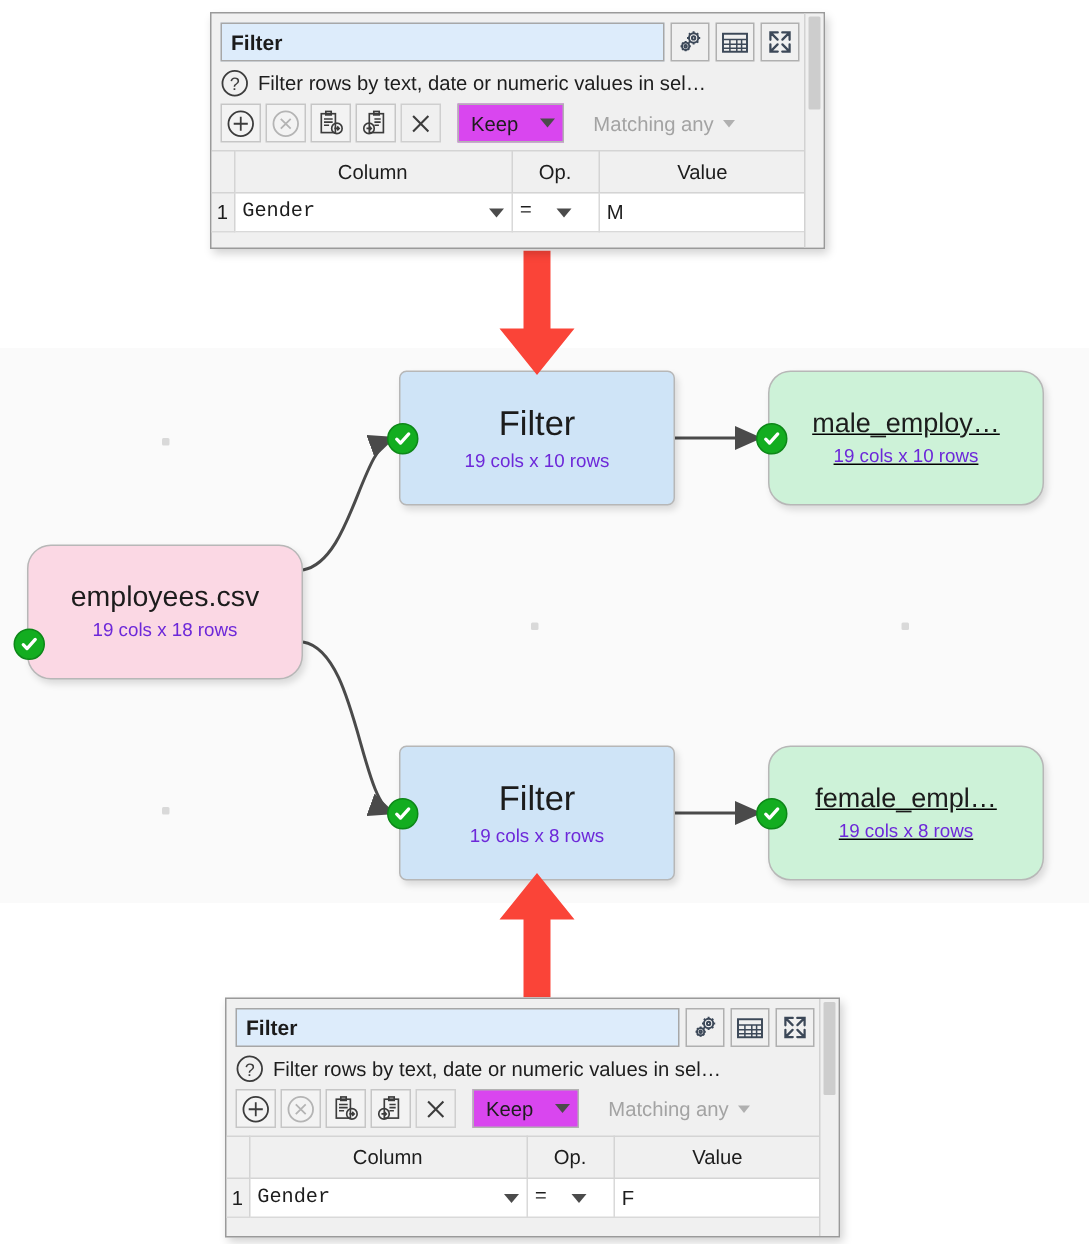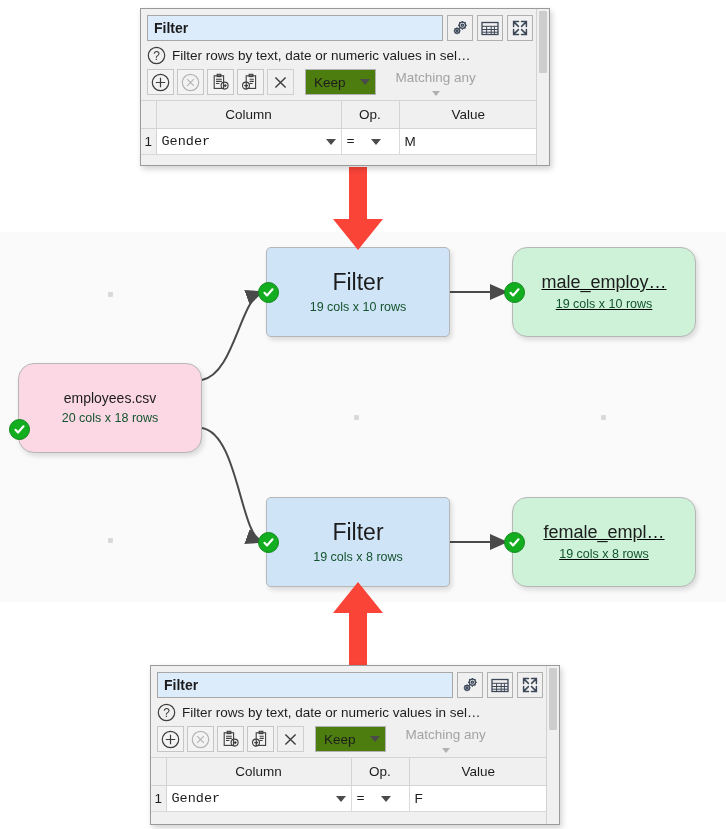--- a/index.html
+++ b/index.html
@@ -44,31 +44,31 @@
     justify-content: center;
   }
   .node .title {
     color: #1c1c1c;
     line-height: 1.1;
     text-align: center;
     white-space: nowrap;
     overflow: hidden;
   }
   .node .sub {
-    color: #14532d;
+    color: #6d28d9;
     font-size: 12.5px;
     text-align: center;
     white-space: nowrap;
     margin-top: 4px;
   }
   .node-source {
     background: #fbd8e4;
     border-radius: 16px;
   }
-  .node-source .title { font-size: 14px; }
+  .node-source .title { font-size: 19px; }
   .node-filter {
     background: #cfe4f7;
     border-radius: 5px;
   }
   .node-filter .title { font-size: 23px; font-weight: 300; }
   .node-out {
     background: #cdf2d8;
     border-radius: 15px;
     text-decoration: underline;
   }
@@ -185,35 +185,34 @@
     background: #f3f3f3;
     border: 1px solid #c6c6c6;
     display: flex;
     align-items: center;
     justify-content: center;
   }
   .ibtn.plain { background: #f0f0f0; border-color: #cfcfcf; }
   .combo {
     height: 26px;
     box-sizing: border-box;
-    background: #4d7c0f;
+    background: #d946ef;
     border: 1px solid #b2b2b2;
     display: flex;
     align-items: center;
     padding: 0 5px 0 8px;
     gap: 14px;
     font-size: 13.5px;
     margin-left: 8px;
   }
   .combo.disabled {
     background: transparent;
     border-color: transparent;
     color: #a3a3a3;
     gap: 6px;
-    flex-direction: column;
   }
   .caret {
     width: 0; height: 0;
     border-left: 5px solid transparent;
     border-right: 5px solid transparent;
     border-top: 6px solid #4b4b4b;
   }
   .caret.dim { border-top-color: #b0b0b0; }
   .caret.sm {
     border-left-width: 4px; border-right-width: 4px; border-top-width: 5px;
@@ -274,21 +273,21 @@
 
     <path d="M202,196 C238,202 240,302 262,310" fill="none" stroke="#4a4a4a" stroke-width="2" marker-end="url(#arrowhead)"></path>
 
     <line x1="450" y1="60" x2="506" y2="60" stroke="#4a4a4a" stroke-width="2" marker-end="url(#arrowhead)"></line>
 
     <line x1="450" y1="310" x2="506" y2="310" stroke="#4a4a4a" stroke-width="2" marker-end="url(#arrowhead)"></line>
   </svg>
 
   <div class="node node-source" style="left:18px; top:371px; width:184px; height:90px; top:131px;">
     <div class="title">employees.csv</div>
-    <div class="sub">20 cols x 18 rows</div>
+    <div class="sub">19 cols x 18 rows</div>
     <div class="badge" style="left:-10px; top:55px;">
       <svg width="13" height="13" viewBox="0 0 13 13">
           <path d="M2.5,6.8 L5,9.4 L10.5,3.3" fill="none" stroke="#fff" stroke-width="2.2" stroke-linecap="round" stroke-linejoin="round"></path>
         </svg>
     </div>
   </div>
 
   <div class="node node-filter" style="left:266px; top:15px; width:184px; height:90px;">
     <div class="title">Filter</div>
     <div class="sub">19 cols x 10 rows</div>

